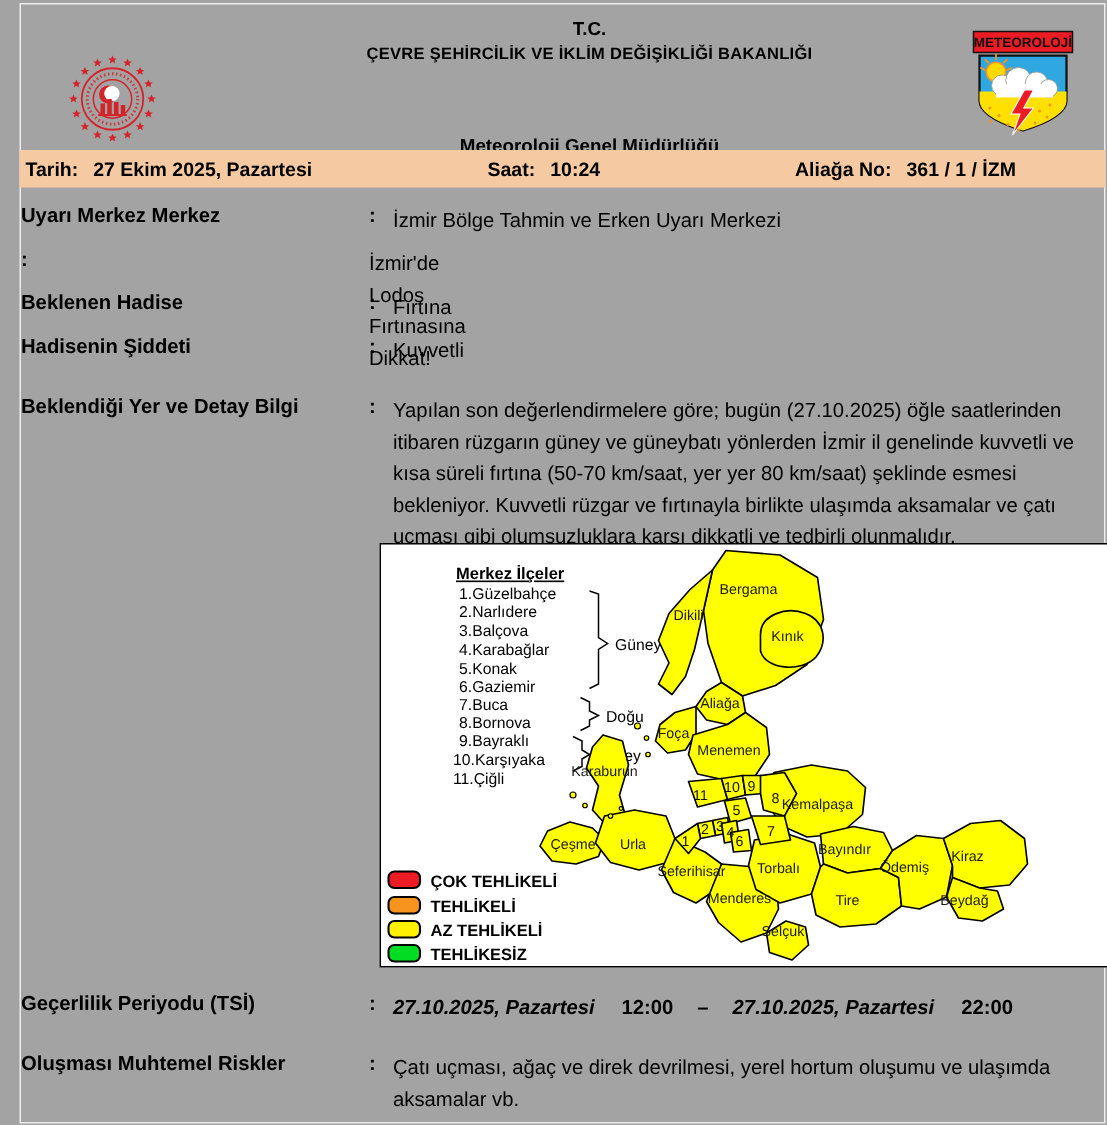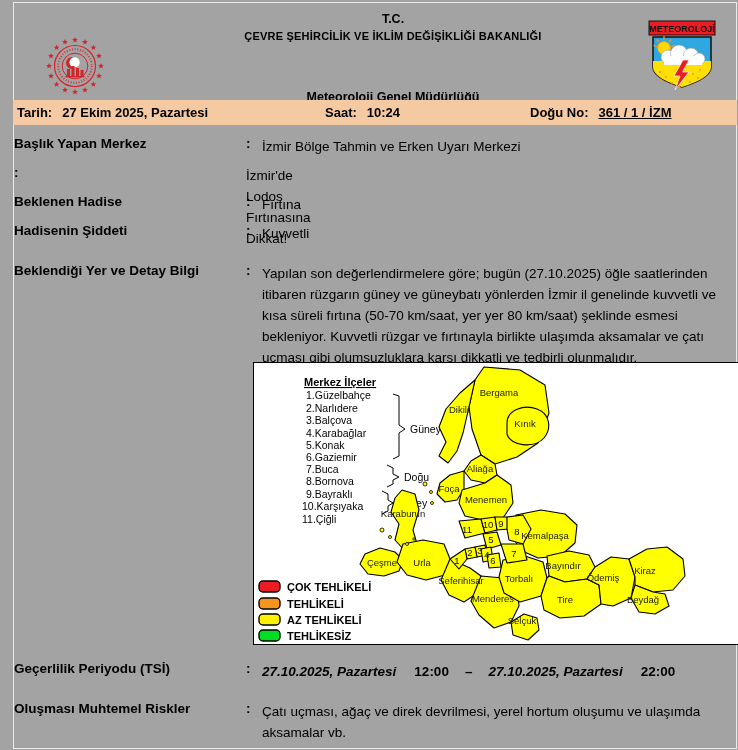--- a/index.html
+++ b/index.html
@@ -15,21 +15,21 @@
   .t-line4{font-size:12.5px;}
   .logo-left{position:absolute;left:18px;top:14px;}
   .logo-right{position:absolute;left:646px;top:16px;}
 
   
   .info-bar{position:absolute;left:13px;top:100px;width:724px;height:25px;background:#F5CAA3;
             font-size:13px;font-weight:bold;line-height:25px;}
   .ib-group{position:absolute;top:0;white-space:nowrap;text-align:center;}
   .ib-date{left:4px;}  .ib-time{left:312px;} .ib-no{left:517px;}
   .ib-group .val{margin-left:10px;}
-  .ib-no .val{text-decoration:underline;}
+  .ib-no .val{}
 
   
   .row{position:absolute;left:14px;display:grid;grid-template-columns:232px 16px 462px;font-size:13.5px;}
   .row .lbl{font-weight:bold;}
   .row .col{font-weight:bold;}
   .row .val{line-height:21px;}
   .r1{top:136px;} .r2{top:165px;} .r3{top:194px;} .r4{top:223px;} .r5{top:263px;}
   .r-validity{top:661px;} .r-risks{top:701px;}
   .vdate{font-weight:bold;font-style:italic;}
   .vtime{font-weight:bold;margin-left:18px;}
@@ -136,26 +136,26 @@
   </div>
 
   <div class="info-bar">
     <div class="ib-group ib-date">
       <span>Tarih:</span><span class="val">27 Ekim 2025, Pazartesi</span>
     </div>
     <div class="ib-group ib-time">
       <span>Saat:</span><span class="val">10:24</span>
     </div>
     <div class="ib-group ib-no">
-      <span>Doğu No:</span><span class="val">361 / 1 / İZM</span>
+      <span>Aliağa No:</span><span class="val">361 / 1 / İZM</span>
     </div>
   </div>
 
   <div class="row r1">
-    <span class="lbl">Başlık Yapan Merkez</span>
+    <span class="lbl">Uyarı Merkez Merkez</span>
     <span class="col">:</span>
     <span class="val">İzmir Bölge Tahmin ve Erken Uyarı Merkezi</span>
   </div>
   <div class="row r2">
     <span class="col">:</span>
     <span class="val">İzmir'de Lodos Fırtınasına Dikkat!</span>
   </div>
   <div class="row r3">
     <span class="lbl">Beklenen Hadise</span>
     <span class="col">:</span>

